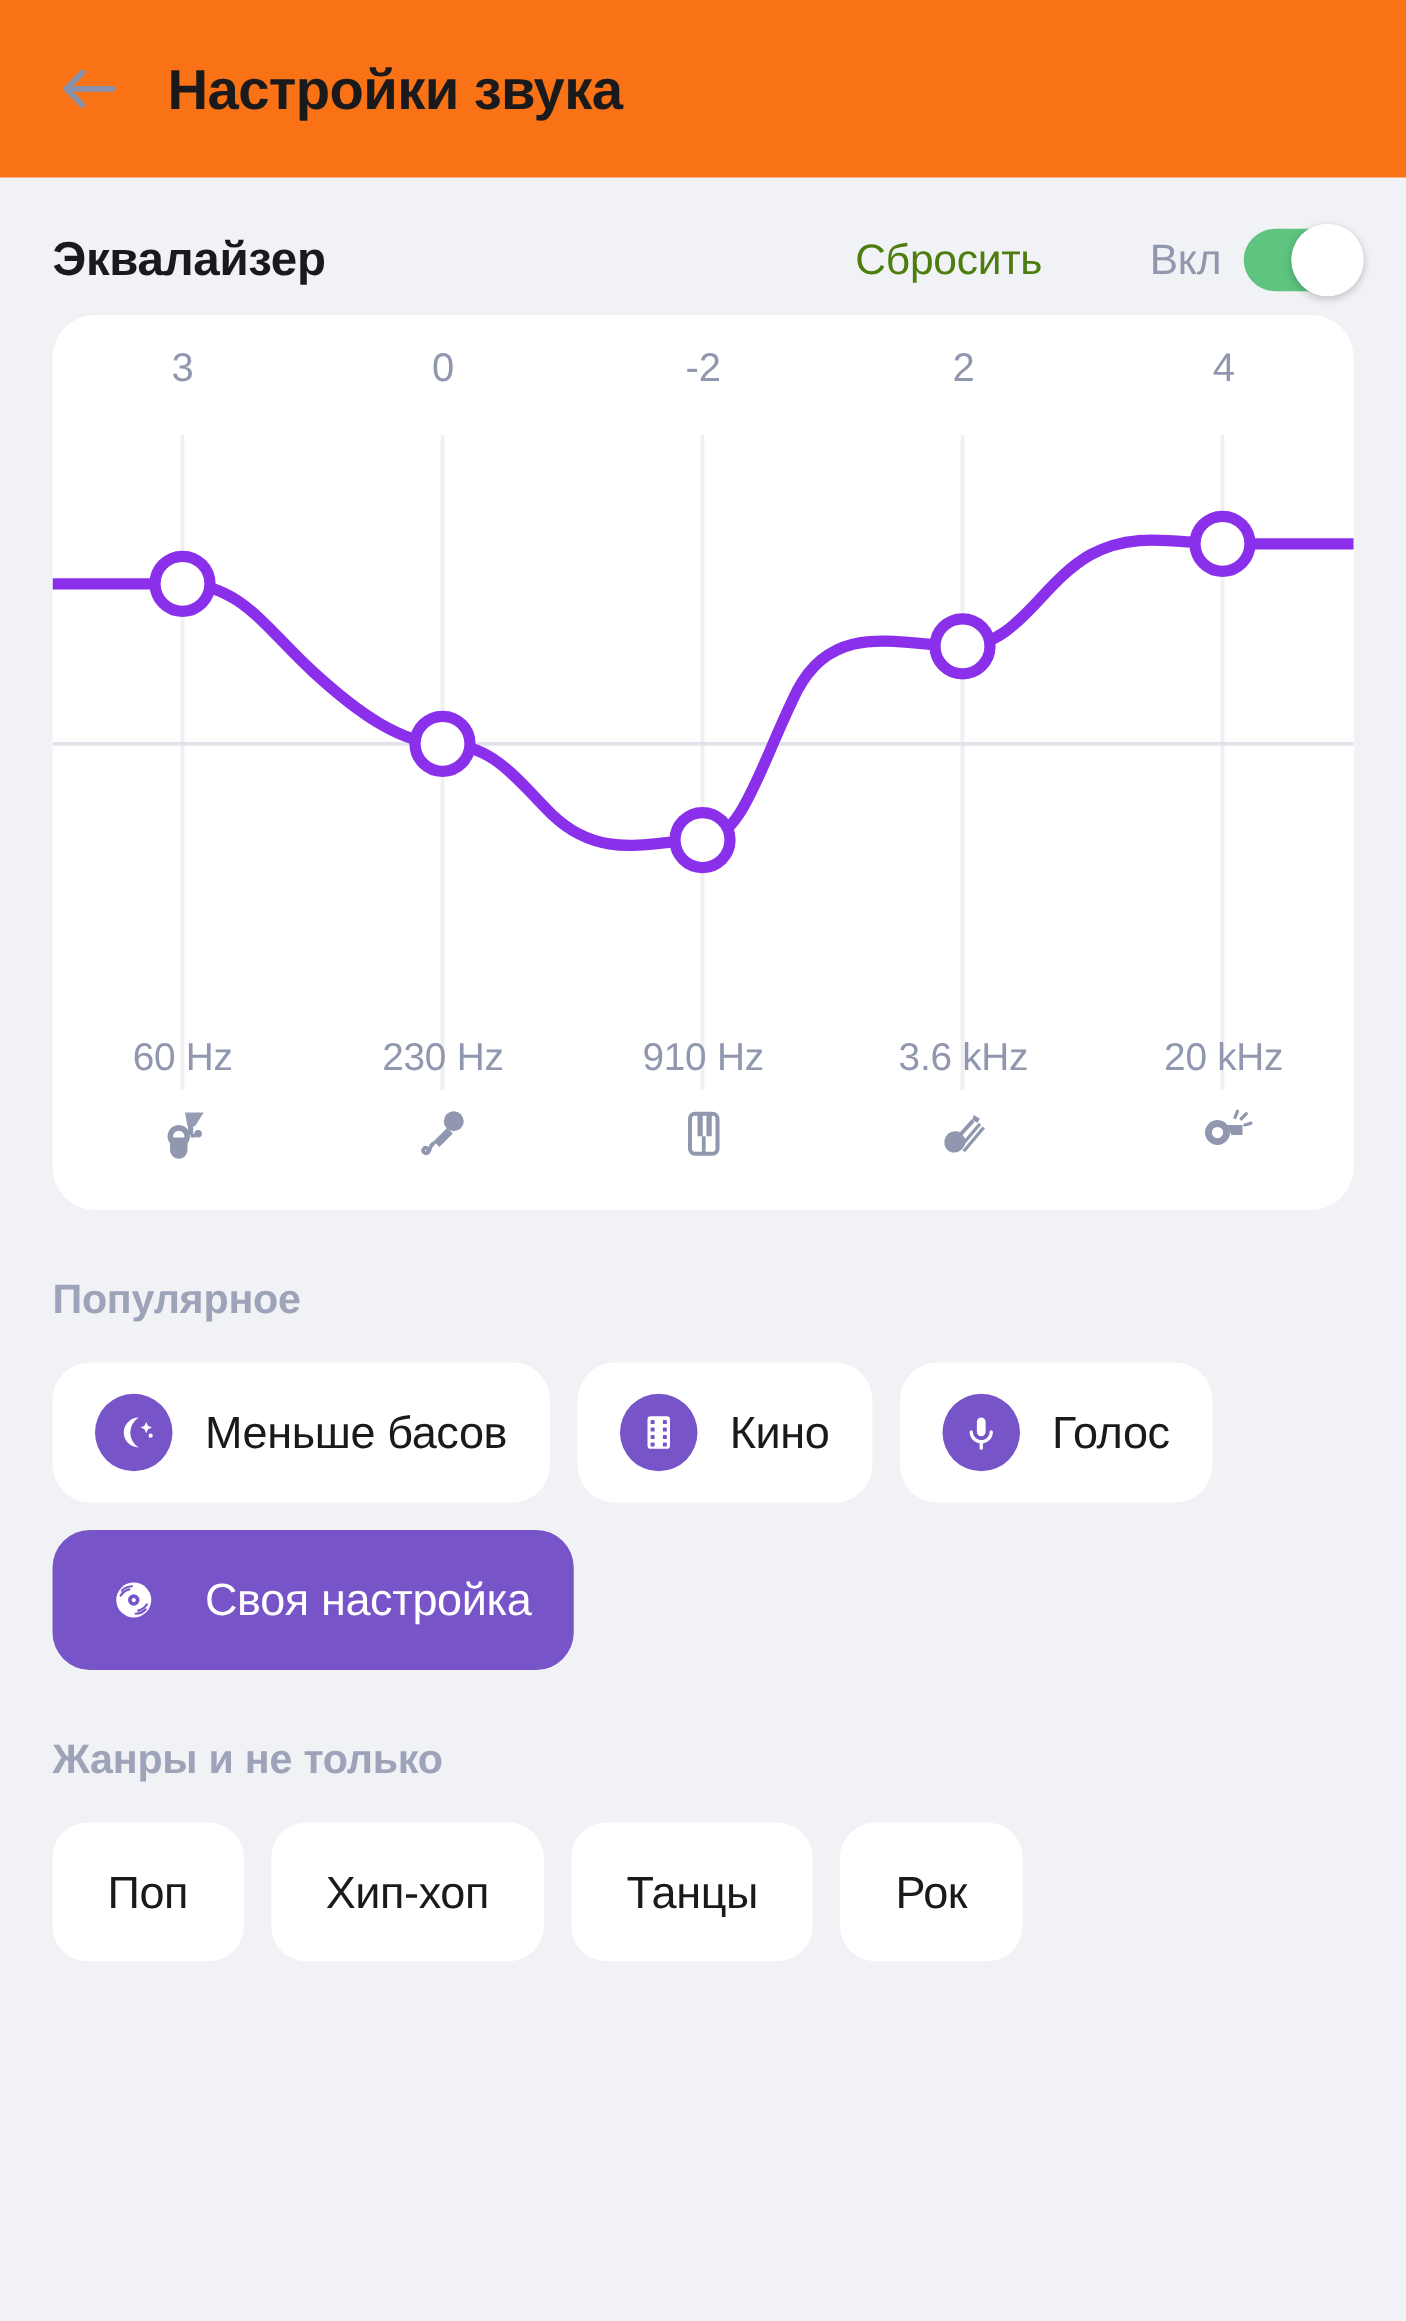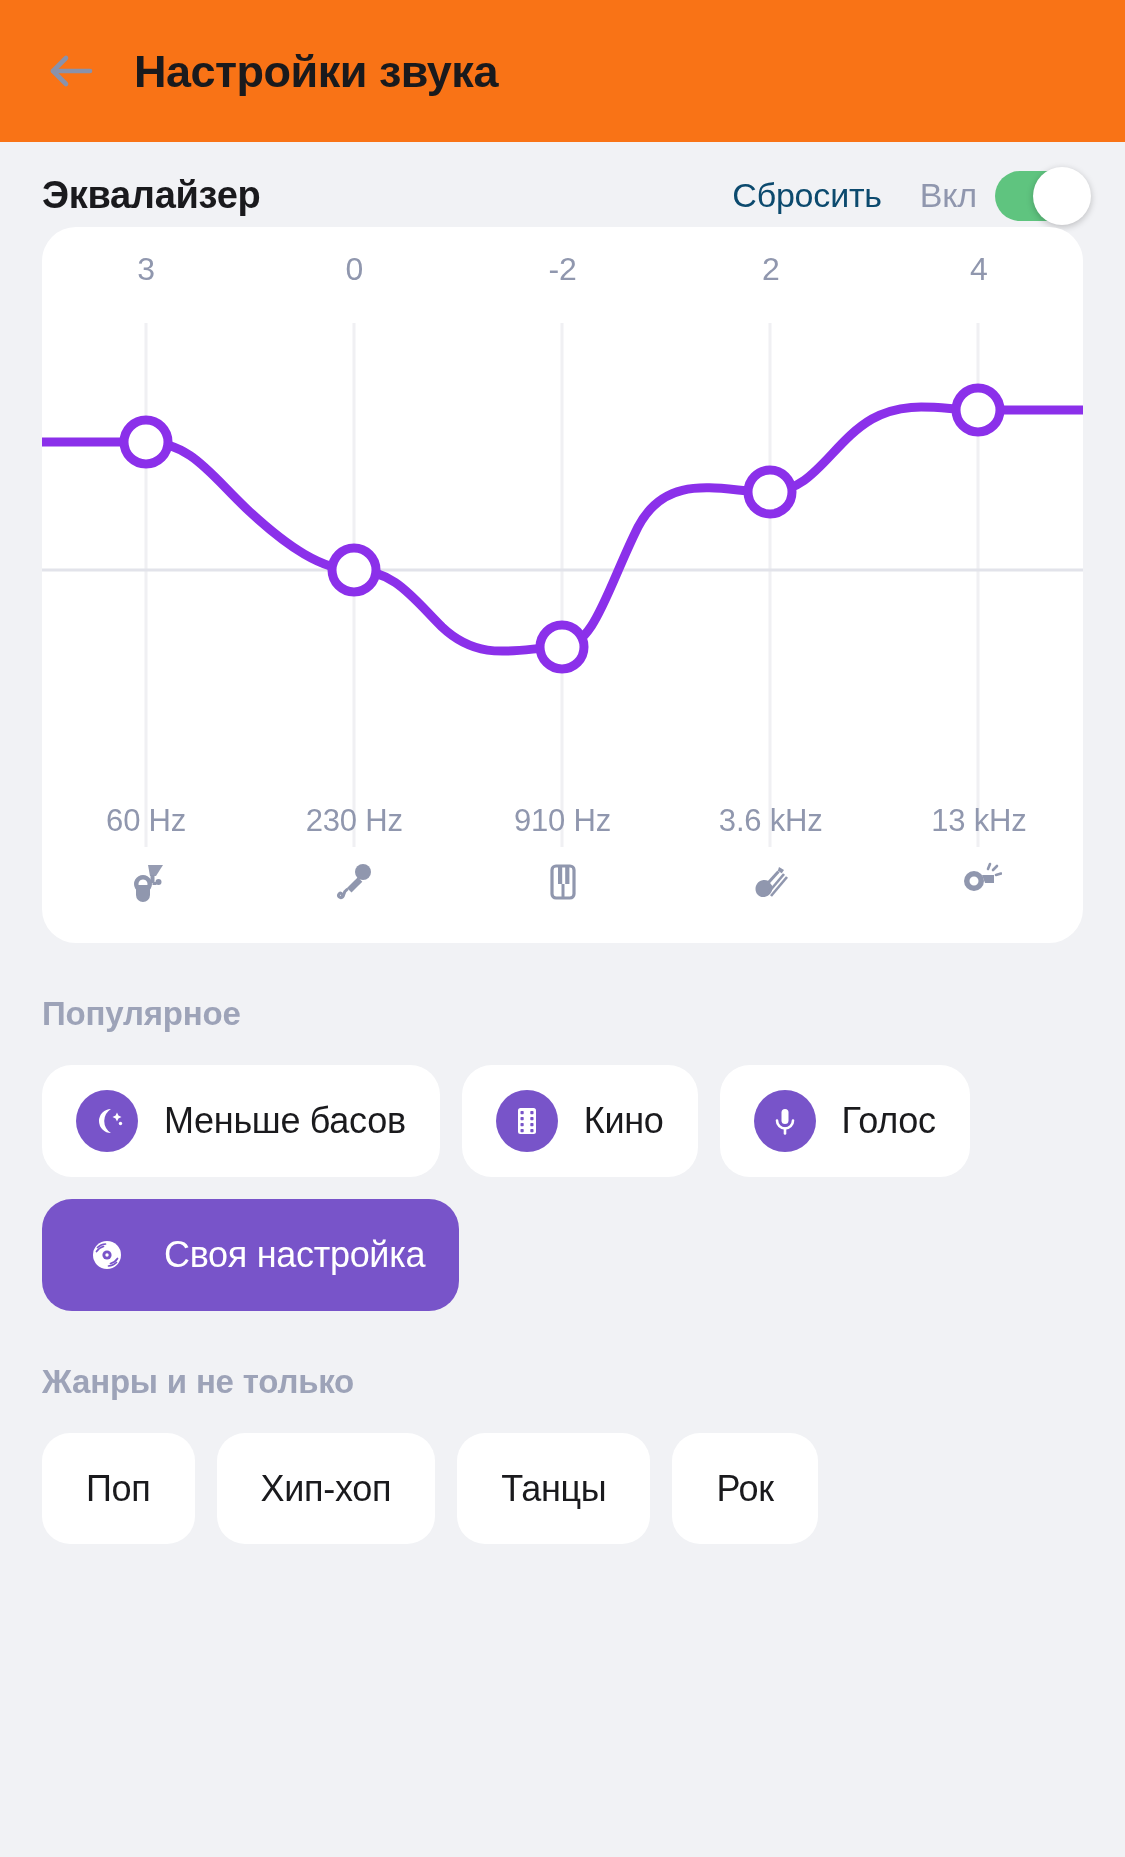--- a/index.html
+++ b/index.html
@@ -43,35 +43,35 @@
 
   
   .content {
     padding: 0 42px;
   }
 
   
   .eq-head {
     display: flex;
     align-items: center;
-    height: 85px;
+    height: 110px;
     padding-top: 22px;
   }
   .eq-title {
     font-size: 38px;
     font-weight: bold;
     color: #1a1a1d;
     letter-spacing: -0.3px;
     flex: 1 1 auto;
   }
   .reset-link {
     font-size: 34px;
-    color: #0c4a6e;
+    color: #4d7c0f;
     font-weight: 400;
-    margin-right: 38px;
+    margin-right: 86px;
     letter-spacing: -0.2px;
   }
   .toggle-wrap {
     display: flex;
     align-items: center;
     gap: 18px;
   }
   .toggle-label {
     font-size: 34px;
     color: #9097ae;
@@ -325,21 +325,21 @@
             <path d="M30.5 12.5 L20.5 23.5" stroke="#9097ae" stroke-width="3" fill="none"></path>
             <path d="M20.5 22 c-6 -3 -13 1 -13 8 c0 6 5.5 9.5 10.5 7.5
                      c4.5 -1.8 7.5 -6.5 6 -11 Z"></path>
             <path d="M36 15 L20 34" stroke="#9097ae" stroke-width="2.6" fill="none"></path>
             <path d="M39 18 L23 37" stroke="#9097ae" stroke-width="2.6" fill="none"></path>
           </svg>
         </span>
       </div>
 
       <div class="freq">
-        <span class="freq-label">13 kHz</span>
+        <span class="freq-label">20 kHz</span>
         <span class="freq-icon">
           <svg width="46" height="46" viewBox="0 0 46 46" fill="#9097ae">
             <path d="M8 22 a10 10 0 1 0 20 0 a10 10 0 1 0 -20 0 Z
                      M13.5 22 a4.5 4.5 0 1 1 9 0 a4.5 4.5 0 1 1 -9 0 Z"></path>
             <path d="M26 16 h12 v8 h-9 Z"></path>
             <path d="M32 10 l2 -5" stroke="#9097ae" stroke-width="2.6" fill="none" stroke-linecap="round"></path>
             <path d="M37 11 l4 -4" stroke="#9097ae" stroke-width="2.6" fill="none" stroke-linecap="round"></path>
             <path d="M40 16 l5 -1.5" stroke="#9097ae" stroke-width="2.6" fill="none" stroke-linecap="round"></path>
           </svg>
         </span>

